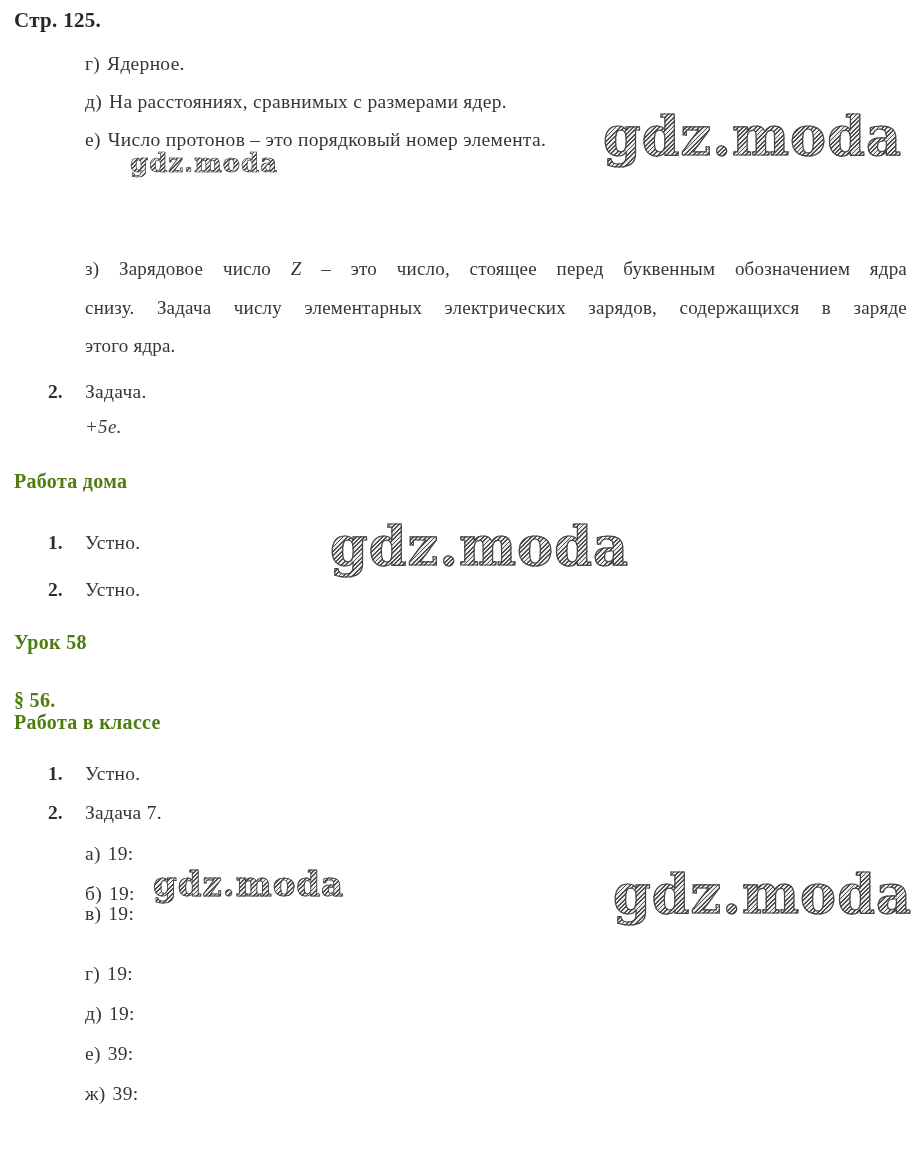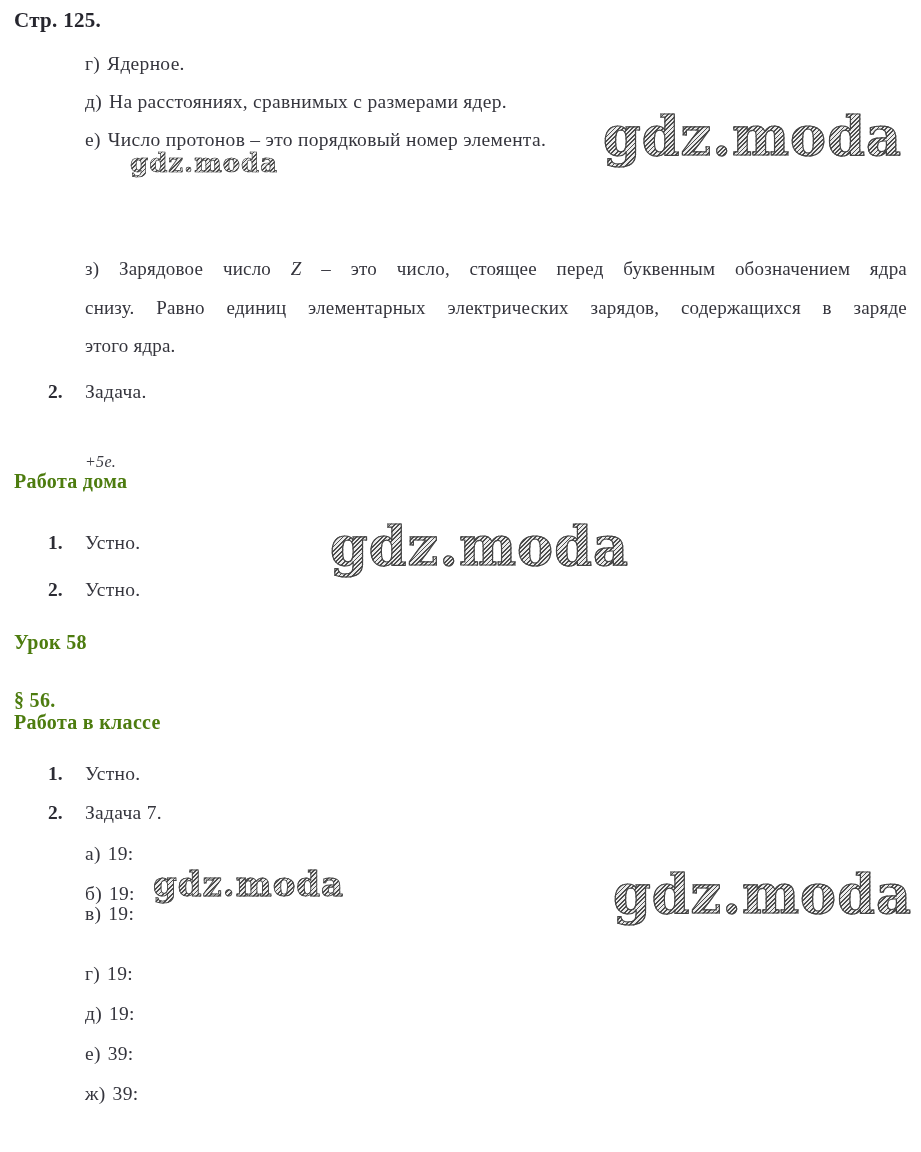--- a/index.html
+++ b/index.html
@@ -59,21 +59,21 @@
     line-height: 38.5px;
     text-align: justify;
     text-align-last: justify;
   }
   .jl-last {
     font-size: 19px;
     letter-spacing: 0.2px;
     line-height: 38.5px;
   }
   .var { font-style: italic; }
-  .italic { font-style: italic; font-size: 16px; color: #3c3c44; margin-top: 35px; }
+  .italic { font-style: italic; font-size: 19px; color: #3c3c44; }
   
   .wm {
     position: absolute;
     font-family: "DejaVu Serif", serif;
     font-weight: 700;
     white-space: nowrap;
     letter-spacing: 1px;
     background-image: repeating-linear-gradient(135deg, #4d4d4d 0px, #4d4d4d 1.3px, #ececec 1.3px, #ececec 3.1px);
     -webkit-background-clip: text;
     background-clip: text;
@@ -98,21 +98,21 @@
   <div class="line" style="top:90px">
     <span class="lbl">д)</span><span>На расстояниях, сравнимых с размерами ядер.</span>
   </div>
   <div class="line" style="top:128px">
     <span class="lbl">е)</span><span>Число протонов – это порядковый номер элемента.</span>
   </div>
 
 
   <div class="para" style="top:250px">
     <div class="jl"><span>з) Зарядовое число </span><i class="var">Z</i><span> – это число, стоящее перед буквенным обозначением ядра</span></div>
-    <div class="jl">снизу. Равно единиц элементарных электрических зарядов, содержащихся в заряде</div>
+    <div class="jl">снизу. Задача числу элементарных электрических зарядов, содержащихся в заряде</div>
     <div class="jl-last">этого ядра.</div>
   </div>
 
   <div class="num" style="top:380px">2.</div>
   <div class="line" style="top:380px">Задача.</div>
   <div class="line italic" style="top:415px">+5е.</div>
 
   <div class="heading" style="top:470px">Работа дома</div>
 
   <div class="num" style="top:531px">1.</div>

